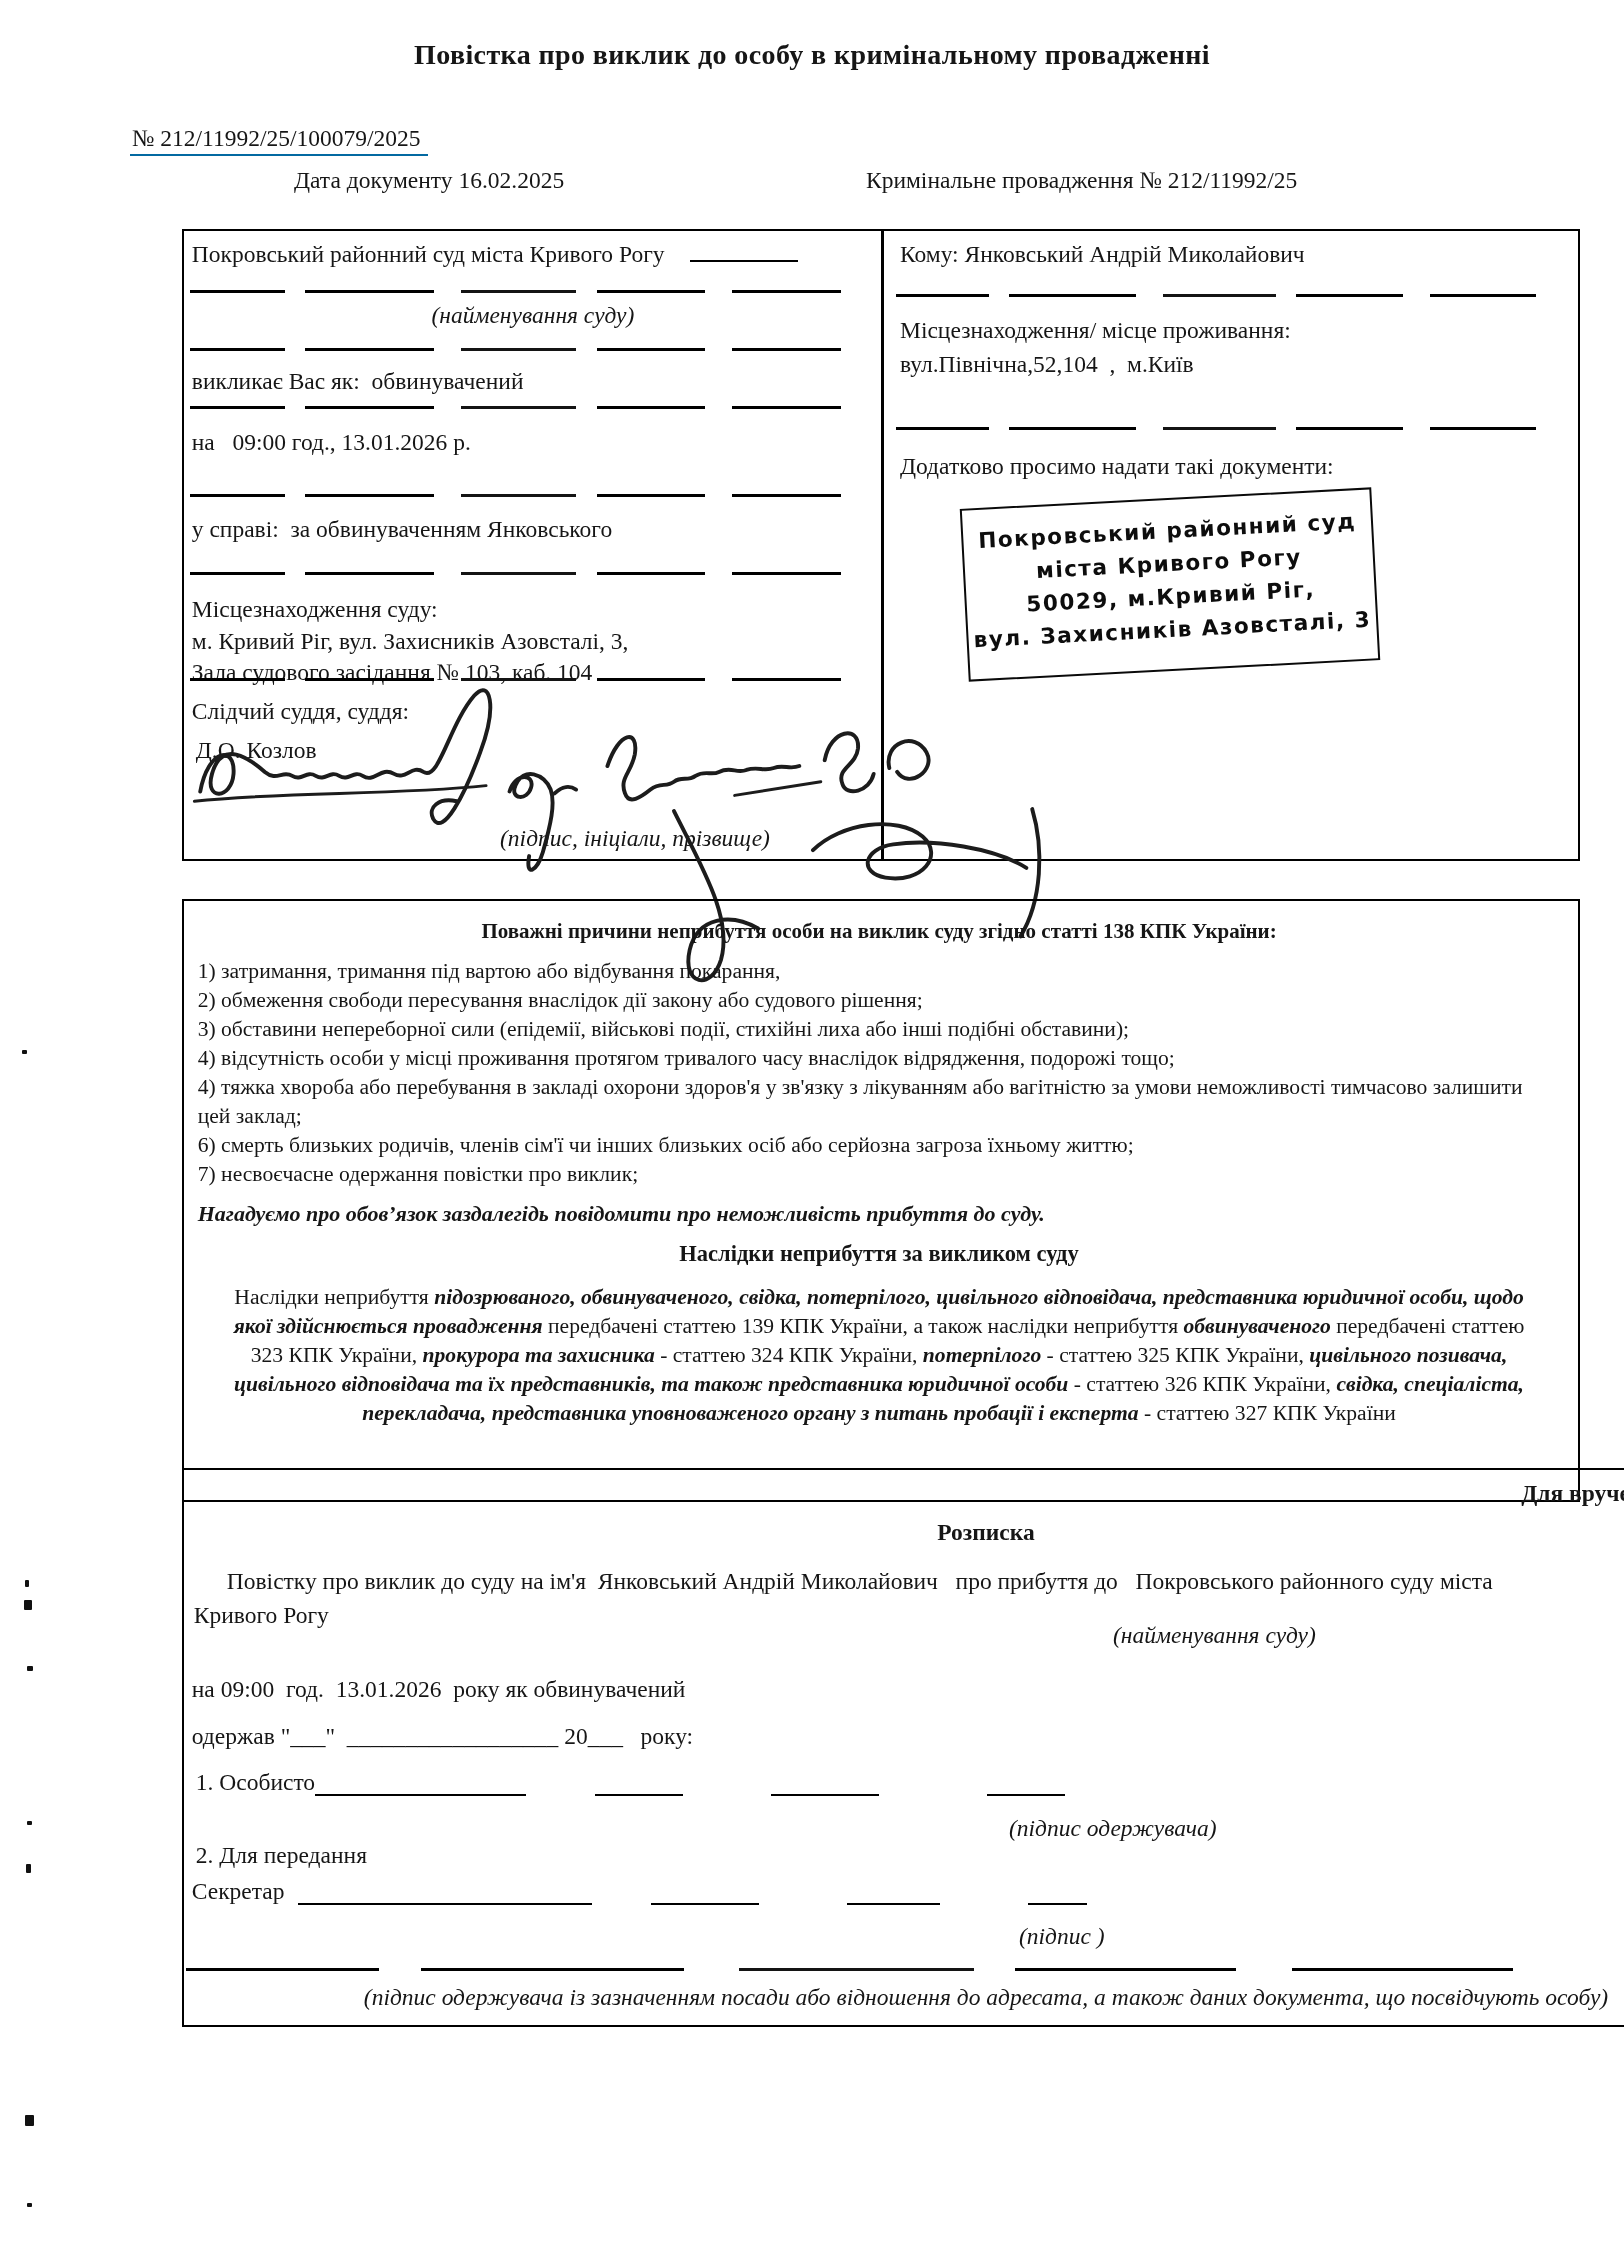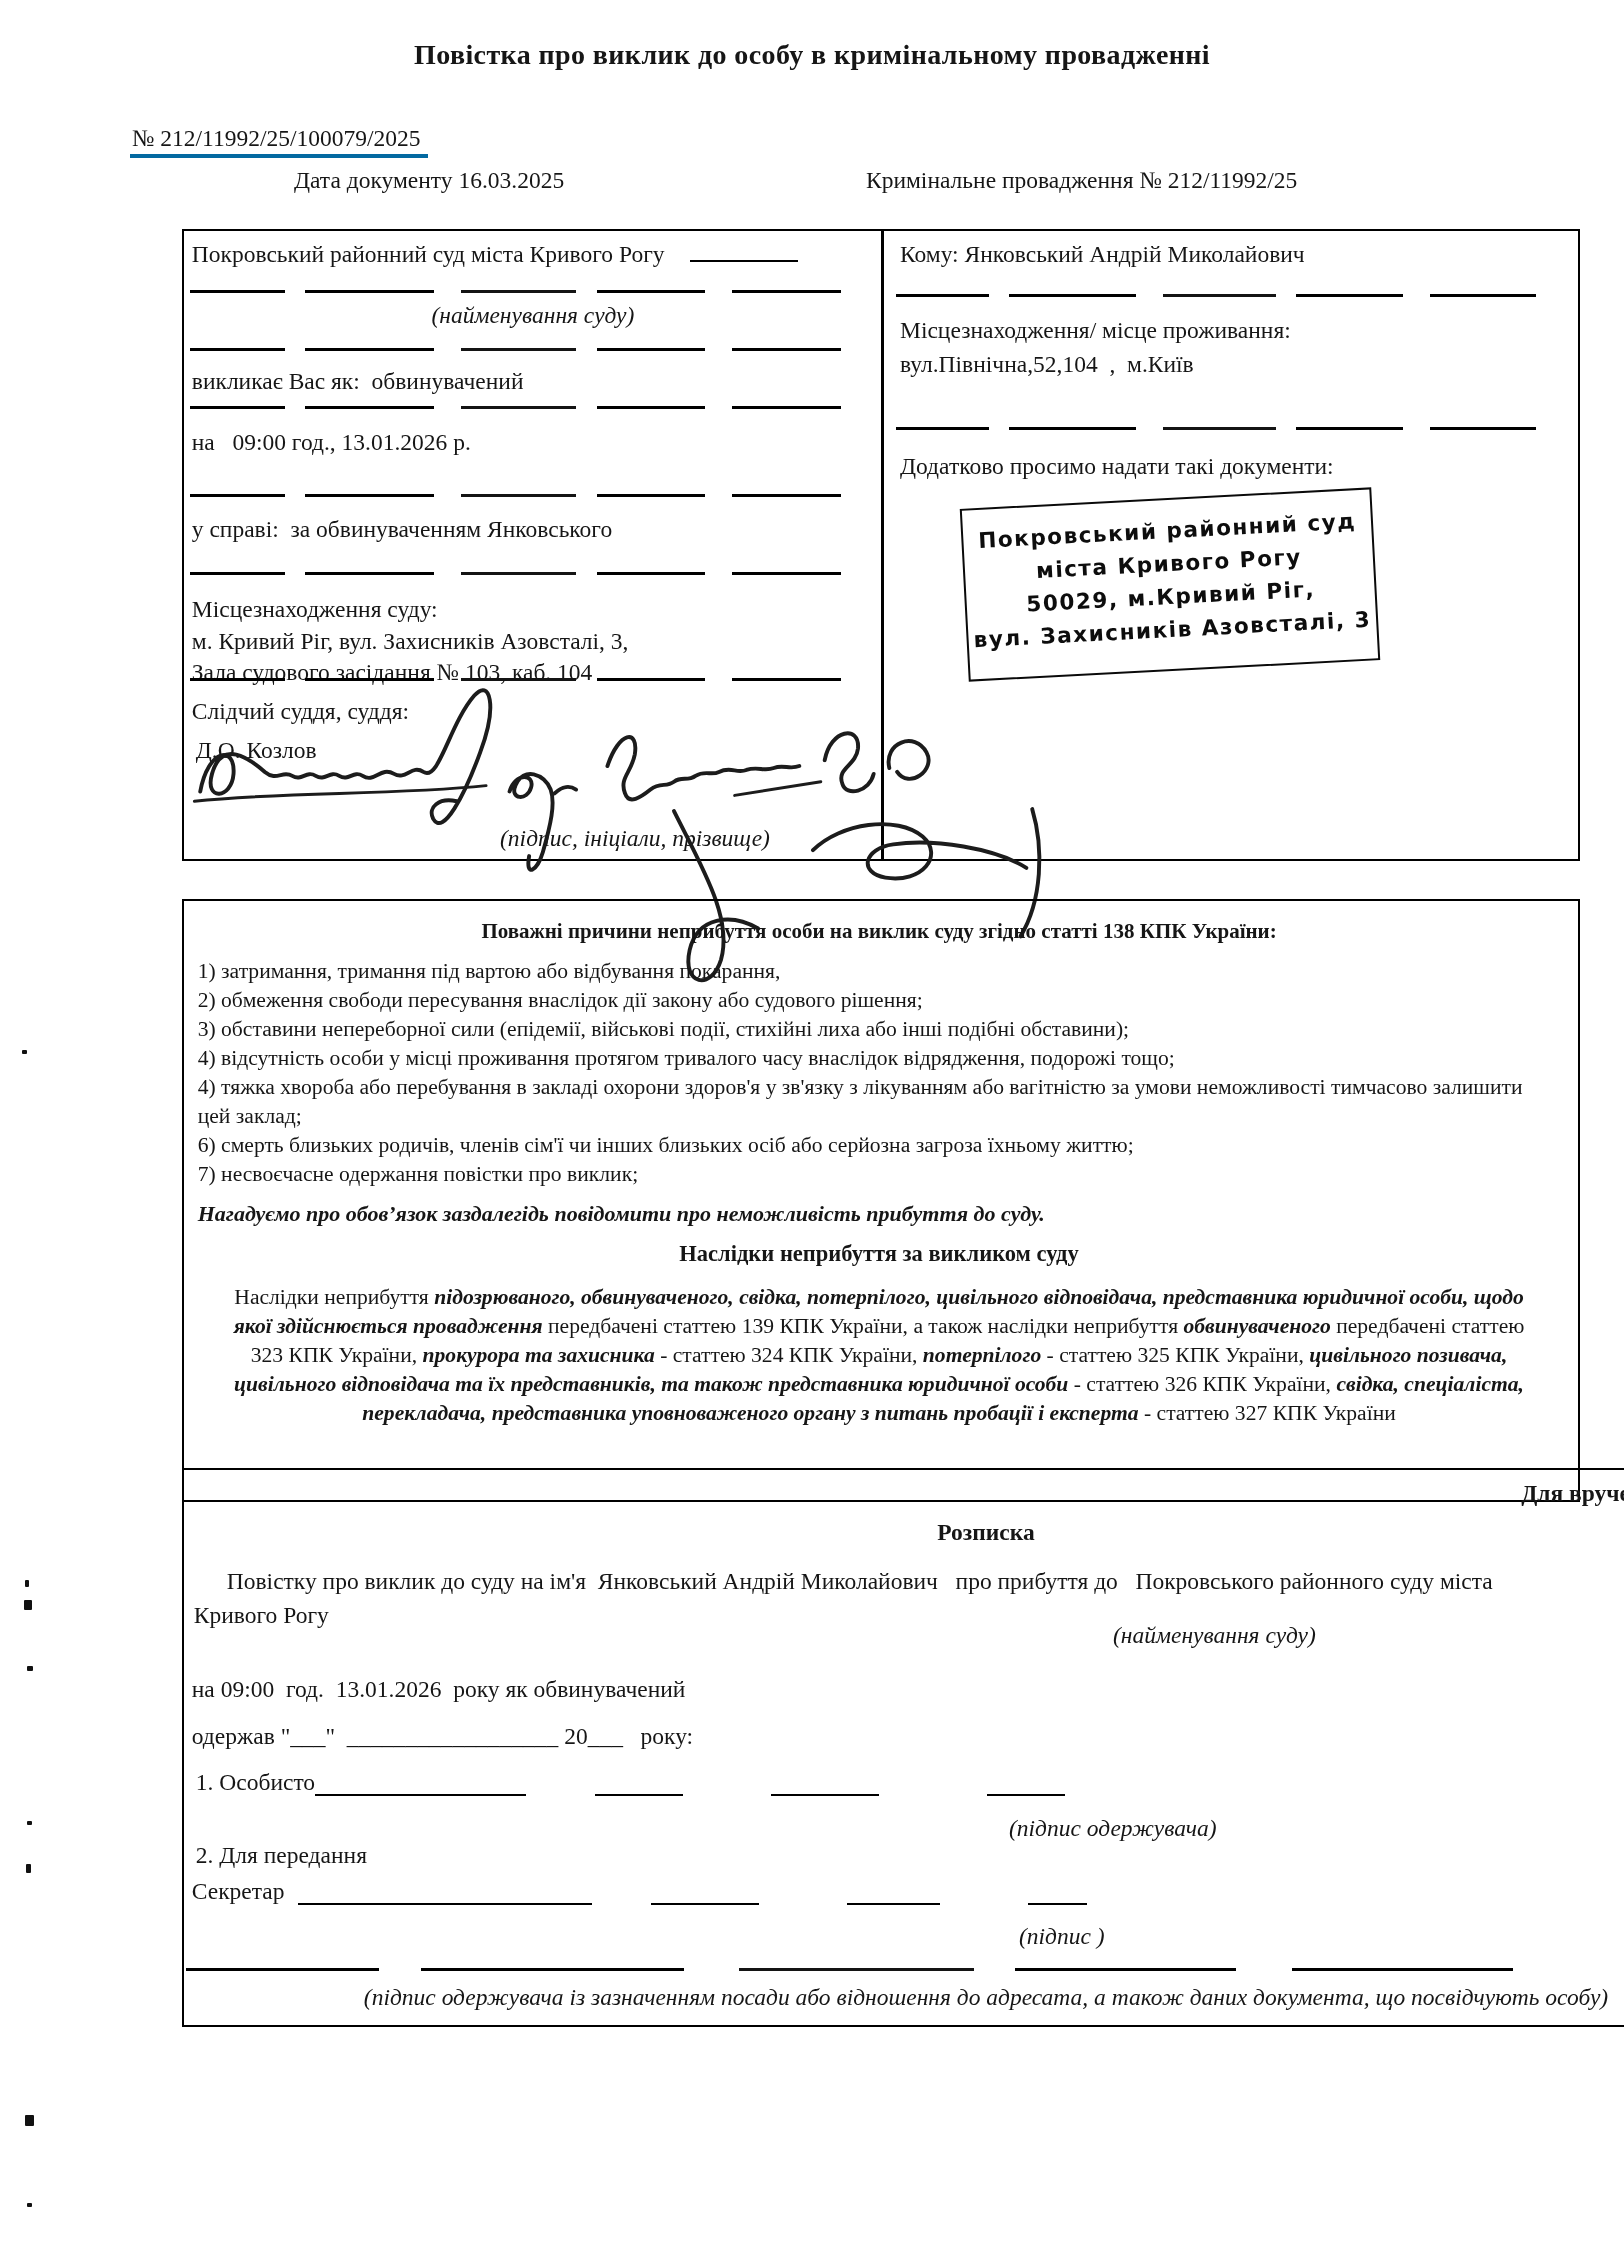--- a/index.html
+++ b/index.html
@@ -3,21 +3,21 @@
 <meta charset="utf-8">
 <style>
   html,body{margin:0;padding:0;background:#ffffff;}
   .page{position:relative;width:1624px;height:2263px;background:#fff;color:#161616;
         font-family:"Liberation Serif","DejaVu Serif",serif;overflow:hidden;}
   .abs{position:absolute;}
   .bi{font-weight:bold;font-style:italic;}
 
   
   .title{top:39px;left:0;width:100%;text-align:center;font-size:28px;font-weight:bold;letter-spacing:0.4px;}
-  .doc-number{top:125px;left:130px;font-size:23.5px;border-bottom:4px solid #0369a1;padding:0 7.8px 2px 2px;}
+  .doc-number{top:125px;left:130px;font-size:23.5px;border-bottom:2px solid #0369a1;padding:0 7.8px 2px 2px;}
   .doc-date{top:167px;left:294px;font-size:23.5px;}
   .proceeding{top:167px;left:866px;font-size:23.5px;}
 
   
   .tbl{top:229px;left:182px;width:1398px;height:632px;border:2.9px solid #000;box-sizing:border-box;}
   .tbl .divider{position:absolute;left:697px;top:0;bottom:0;width:2.9px;background:#000;}
   .tbl .row{position:absolute;font-size:23.5px;white-space:pre-wrap;}
   .bline{position:absolute;height:2.9px;background-image:linear-gradient(90deg,
       #000 0 14%,transparent 14% 17%,#000 17% 36%,transparent 36% 40%,
       #141414 40% 57%,transparent 57% 60%,#000 60% 76%,transparent 76% 80%,
@@ -95,21 +95,21 @@
   .spk7{left:24.5px;top:2115px;width:9.8px;height:10.8px;}
   .spk8{left:26.5px;top:2203px;width:5.9px;height:3.9px;}
 </style>
 </head>
 <body>
 
 <div class="page">
 
   <div class="abs title">Повістка про виклик до особу в кримінальному провадженні</div>
   <div class="abs doc-number">№ 212/11992/25/100079/2025</div>
-  <div class="abs doc-date">Дата документу 16.03.2025</div>
+  <div class="abs doc-date">Дата документу 16.02.2025</div>
   <div class="abs proceeding">Кримінальне провадження №  212/11992/25</div>
 
   <div class="abs tbl">
     <div class="divider"></div>
 
     <div class="row tl-court"><span>Покровський районний суд міста Кривого Рогу</span><span class="shortline"></span></div>
     <div class="bline bl1"></div>
     <div class="row tl-cap1">(найменування суду)</div>
     <div class="bline bl2"></div>
     <div class="row tl-as">викликає Вас як:  обвинувачений</div>

